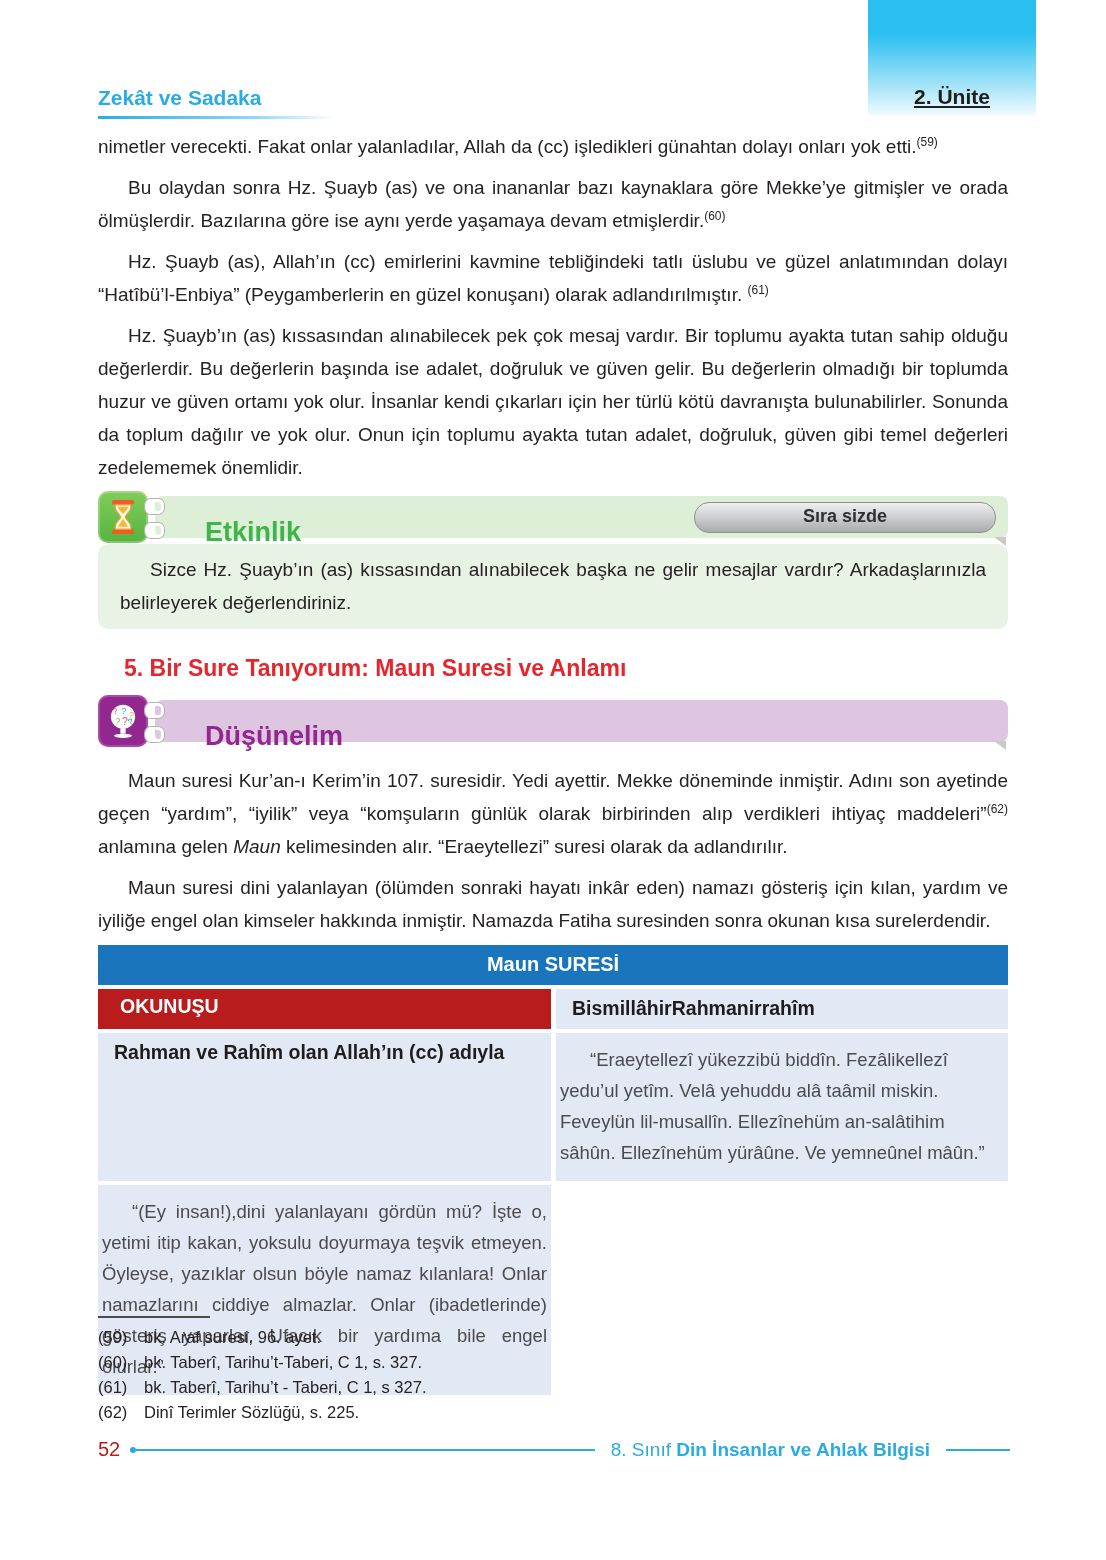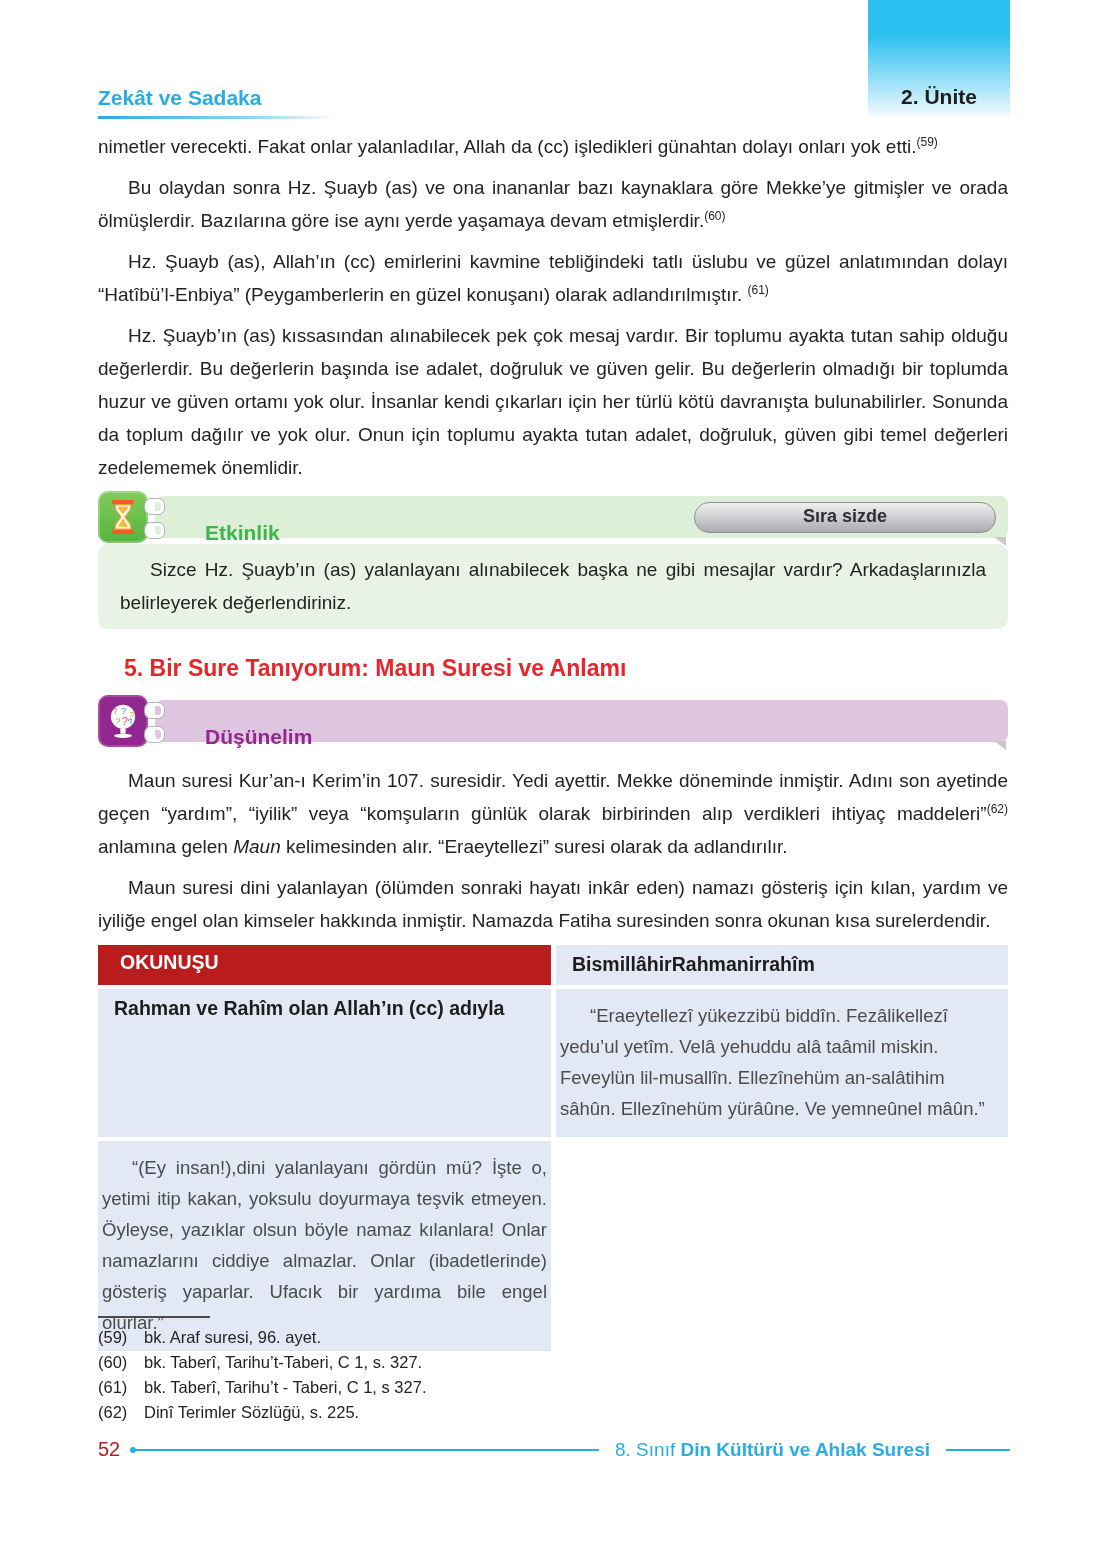--- a/index.html
+++ b/index.html
@@ -4,24 +4,24 @@
 <style>
   html,body{margin:0;padding:0;}
   body{
     width:1106px;height:1560px;background:#ffffff;position:relative;
     font-family:"Liberation Sans", sans-serif;color:#262224;overflow:hidden;
   }
   
   .rh-title{position:absolute;left:98px;top:86px;font-size:21px;font-weight:bold;color:#2AACE3;}
   .rh-underline{position:absolute;left:98px;top:116px;width:238px;height:3px;
     background:linear-gradient(90deg,#2AACE3 0%,#8FD6F3 65%,rgba(255,255,255,0) 100%);}
-  .unit-tab{position:absolute;left:868px;top:0;width:142px;height:116px;
+  .unit-tab{position:absolute;left:868px;top:0;width:168px;height:116px;
     background:linear-gradient(180deg,#2BC0F0 0%,#2BC0F0 30%,#9FE2F8 72%,#F3FBFE 100%);
     display:flex;align-items:flex-end;justify-content:center;padding-bottom:7px;
-    font-size:21px;font-weight:bold;color:#1e1e1e;box-sizing:border-box;}
+    font-size:21px;font-weight:bold;color:#1e1e1e;box-sizing:border-box;text-decoration:underline;}
 
   
   .content{position:absolute;left:98px;top:130px;width:910px;}
   .para{font-size:19px;line-height:33px;text-align:justify;margin:0 0 8px 0;text-indent:30px;}
   .para.no-indent{text-indent:0;}
   sup.fn{font-size:12px;vertical-align:super;line-height:0;}
   .it{font-style:italic;}
 
   
   .feature{position:relative;}
@@ -33,21 +33,21 @@
     box-shadow:inset 0 0 0 2px rgba(255,255,255,0.25);}
   .feature-icon.purple{background:#92278F;box-shadow:inset 0 0 0 2px rgba(255,255,255,0.18);}
   .rings{position:absolute;left:47px;top:3px;z-index:3;}
   .ring{display:block;width:13px;height:9px;border:3px solid #ffffff;border-radius:6px;
     box-shadow:0 0 0 1px #b3b3b3;margin-bottom:9px;background:transparent;}
   .bar{position:relative;margin-left:57px;height:42px;border-radius:8px;display:flex;align-items:center;}
   .bar.green{background:#DEEFD7;}
   .bar.purple{background:#DEC6E0;}
   .bar::after{content:"";position:absolute;right:2px;bottom:-8px;width:0;height:0;
     border-top:9px solid #c9c9c9;border-left:12px solid transparent;}
-  .bar-title{margin-left:50px;font-size:21px;font-weight:bold;margin-top:31px;}
+  .bar-title{margin-left:50px;font-size:27px;font-weight:bold;margin-top:31px;}
   .bar-title.green{color:#3DB54A;}
   .bar-title.purple{color:#92278F;}
   .badge{position:absolute;right:12px;top:6px;width:300px;text-align:center;padding:3px 0 5px;
     border-radius:15px;background:linear-gradient(180deg,#F0F0F1 0%,#A9ABAE 100%);
     border:1px solid #8E9093;font-weight:bold;font-size:18px;color:#2F2F31;}
   .feature-box{border-radius:10px;margin-top:6px;padding:9px 22px 10px;font-size:19px;
     line-height:33px;text-align:justify;text-indent:30px;}
   .feature-box.green{background:#E9F3E5;}
   .feature-box.purple{background:#F0E3F1;}
 
@@ -108,21 +108,21 @@
       </svg>
     </div>
     <div class="rings">
         <span class="ring"></span>
         <span class="ring"></span>
       </div>
     <div class="bar green">
       <span class="bar-title green">Etkinlik</span>
       <span class="badge">Sıra sizde</span>
     </div>
-    <div class="feature-box green">Sizce Hz. Şuayb’ın (as) yalanlayanı alınabilecek başka ne gibi mesajlar vardır? Arkadaşlarınızla belirleyerek değerlendiriniz.</div>
+    <div class="feature-box green">Sizce Hz. Şuayb’ın (as) kıssasından alınabilecek başka ne gelir mesajlar vardır? Arkadaşlarınızla belirleyerek değerlendiriniz.</div>
   </div>
 
   <h2 class="section-heading">5. Bir Sure Tanıyorum: Maun Suresi ve Anlamı</h2>
 
   <div class="feature think">
     <div class="feature-icon purple">
       <svg width="36" height="38" viewBox="0 0 34 36" aria-hidden="true">
         <circle cx="17" cy="14" r="11.5" fill="#ffffff"></circle>
         <text x="8" y="12" font-size="8" fill="#E8413C" transform="rotate(-15 8 12)">?</text>
         <text x="15" y="11" font-size="9" fill="#2BA9E0">?</text>
@@ -141,20 +141,21 @@
     <div class="bar purple">
       <span class="bar-title purple">Düşünelim</span>
     </div>
   </div>
 
   <p class="para" style="margin-top:22px;"><span>Maun suresi Kur’an-ı Kerim’in 107. suresidir. Yedi ayettir. Mekke döneminde inmiştir. Adını son ayetinde geçen “yardım”, “iyilik” veya “komşuların günlük olarak birbirinden alıp verdikleri ihtiyaç maddeleri”</span><sup class="fn">(62)</sup><span> anlamına gelen </span><span class="it">Maun</span><span> kelimesinden alır. “Eraeytellezi” suresi olarak da adlandırılır.</span></p>
 
   <p class="para"><span>Maun suresi dini yalanlayan (ölümden sonraki hayatı inkâr eden) namazı gösteriş için kılan, yardım ve iyiliğe engel olan kimseler hakkında inmiştir. Namazda Fatiha suresinden sonra okunan kısa surelerdendir.</span></p>
 
   <div class="sure-table">
+    <div class="t-title">Maun SURESİ</div>
     <div class="t-grid">
       <div class="t-h">OKUNUŞU</div>
       <div class="t-c">BismillâhirRahmanirrahîm</div>
       <div class="t-c">Rahman ve Rahîm olan Allah’ın (cc) adıyla</div>
       <div class="t-v">“Eraeytellezî yükezzibü biddîn. Fezâlikellezî yedu’ul yetîm. Velâ yehuddu alâ taâmil miskin. Feveylün lil-musallîn. Ellezînehüm an-salâtihim sâhûn. Ellezînehüm yürâûne. Ve yemneûnel mâûn.”</div>
       <div class="t-v justify">“(Ey insan!),dini yalanlayanı gördün mü? İşte o, yetimi itip kakan, yoksulu doyurmaya teşvik etmeyen. Öyleyse, yazıklar olsun böyle namaz kılanlara! Onlar namazlarını ciddiye almazlar. Onlar (ibadetlerinde) gösteriş yaparlar. Ufacık bir yardıma bile engel olurlar.”</div>
     </div>
   </div>
 
 </div>
@@ -176,15 +177,15 @@
   <div class="fn-row">
     <span class="fn-num">(62)</span>
     <span>Dinî Terimler Sözlüğü, s. 225.</span>
   </div>
 </div>
 
 <div class="footer">
   <span class="page-num">52</span>
   <span class="f-dot"></span>
   <span class="f-line"></span>
-  <span class="f-title"><span>8. Sınıf</span> <b>Din Kültürü ve Ahlak Suresi</b></span>
+  <span class="f-title"><span>8. Sınıf</span> <b>Din İnsanlar ve Ahlak Bilgisi</b></span>
   <span class="f-line2"></span>
 </div>
 
 </body></html>

